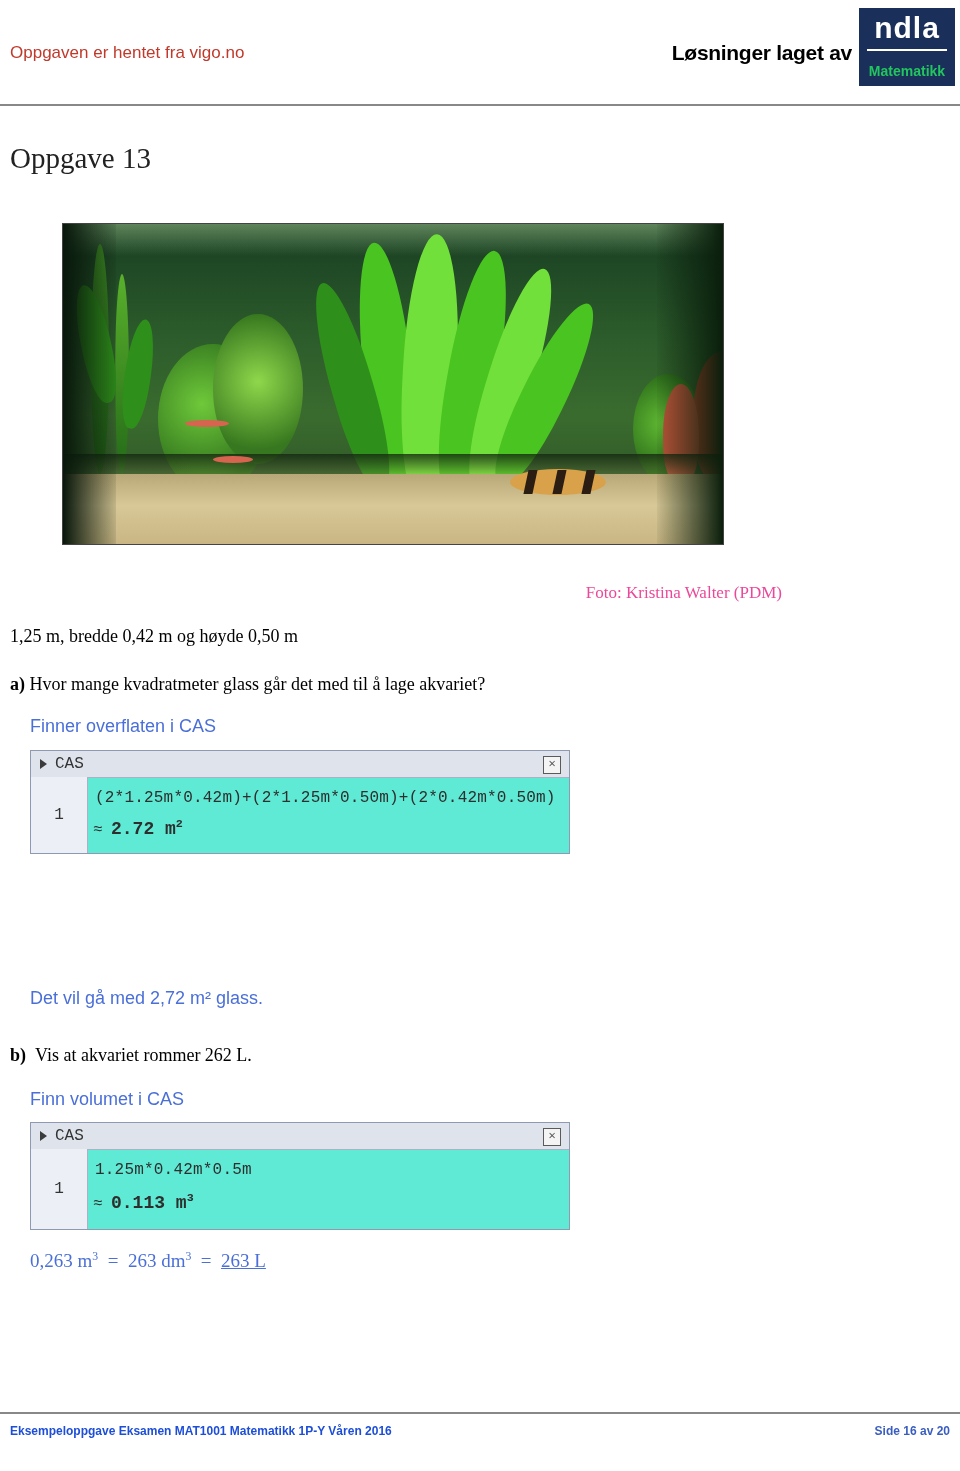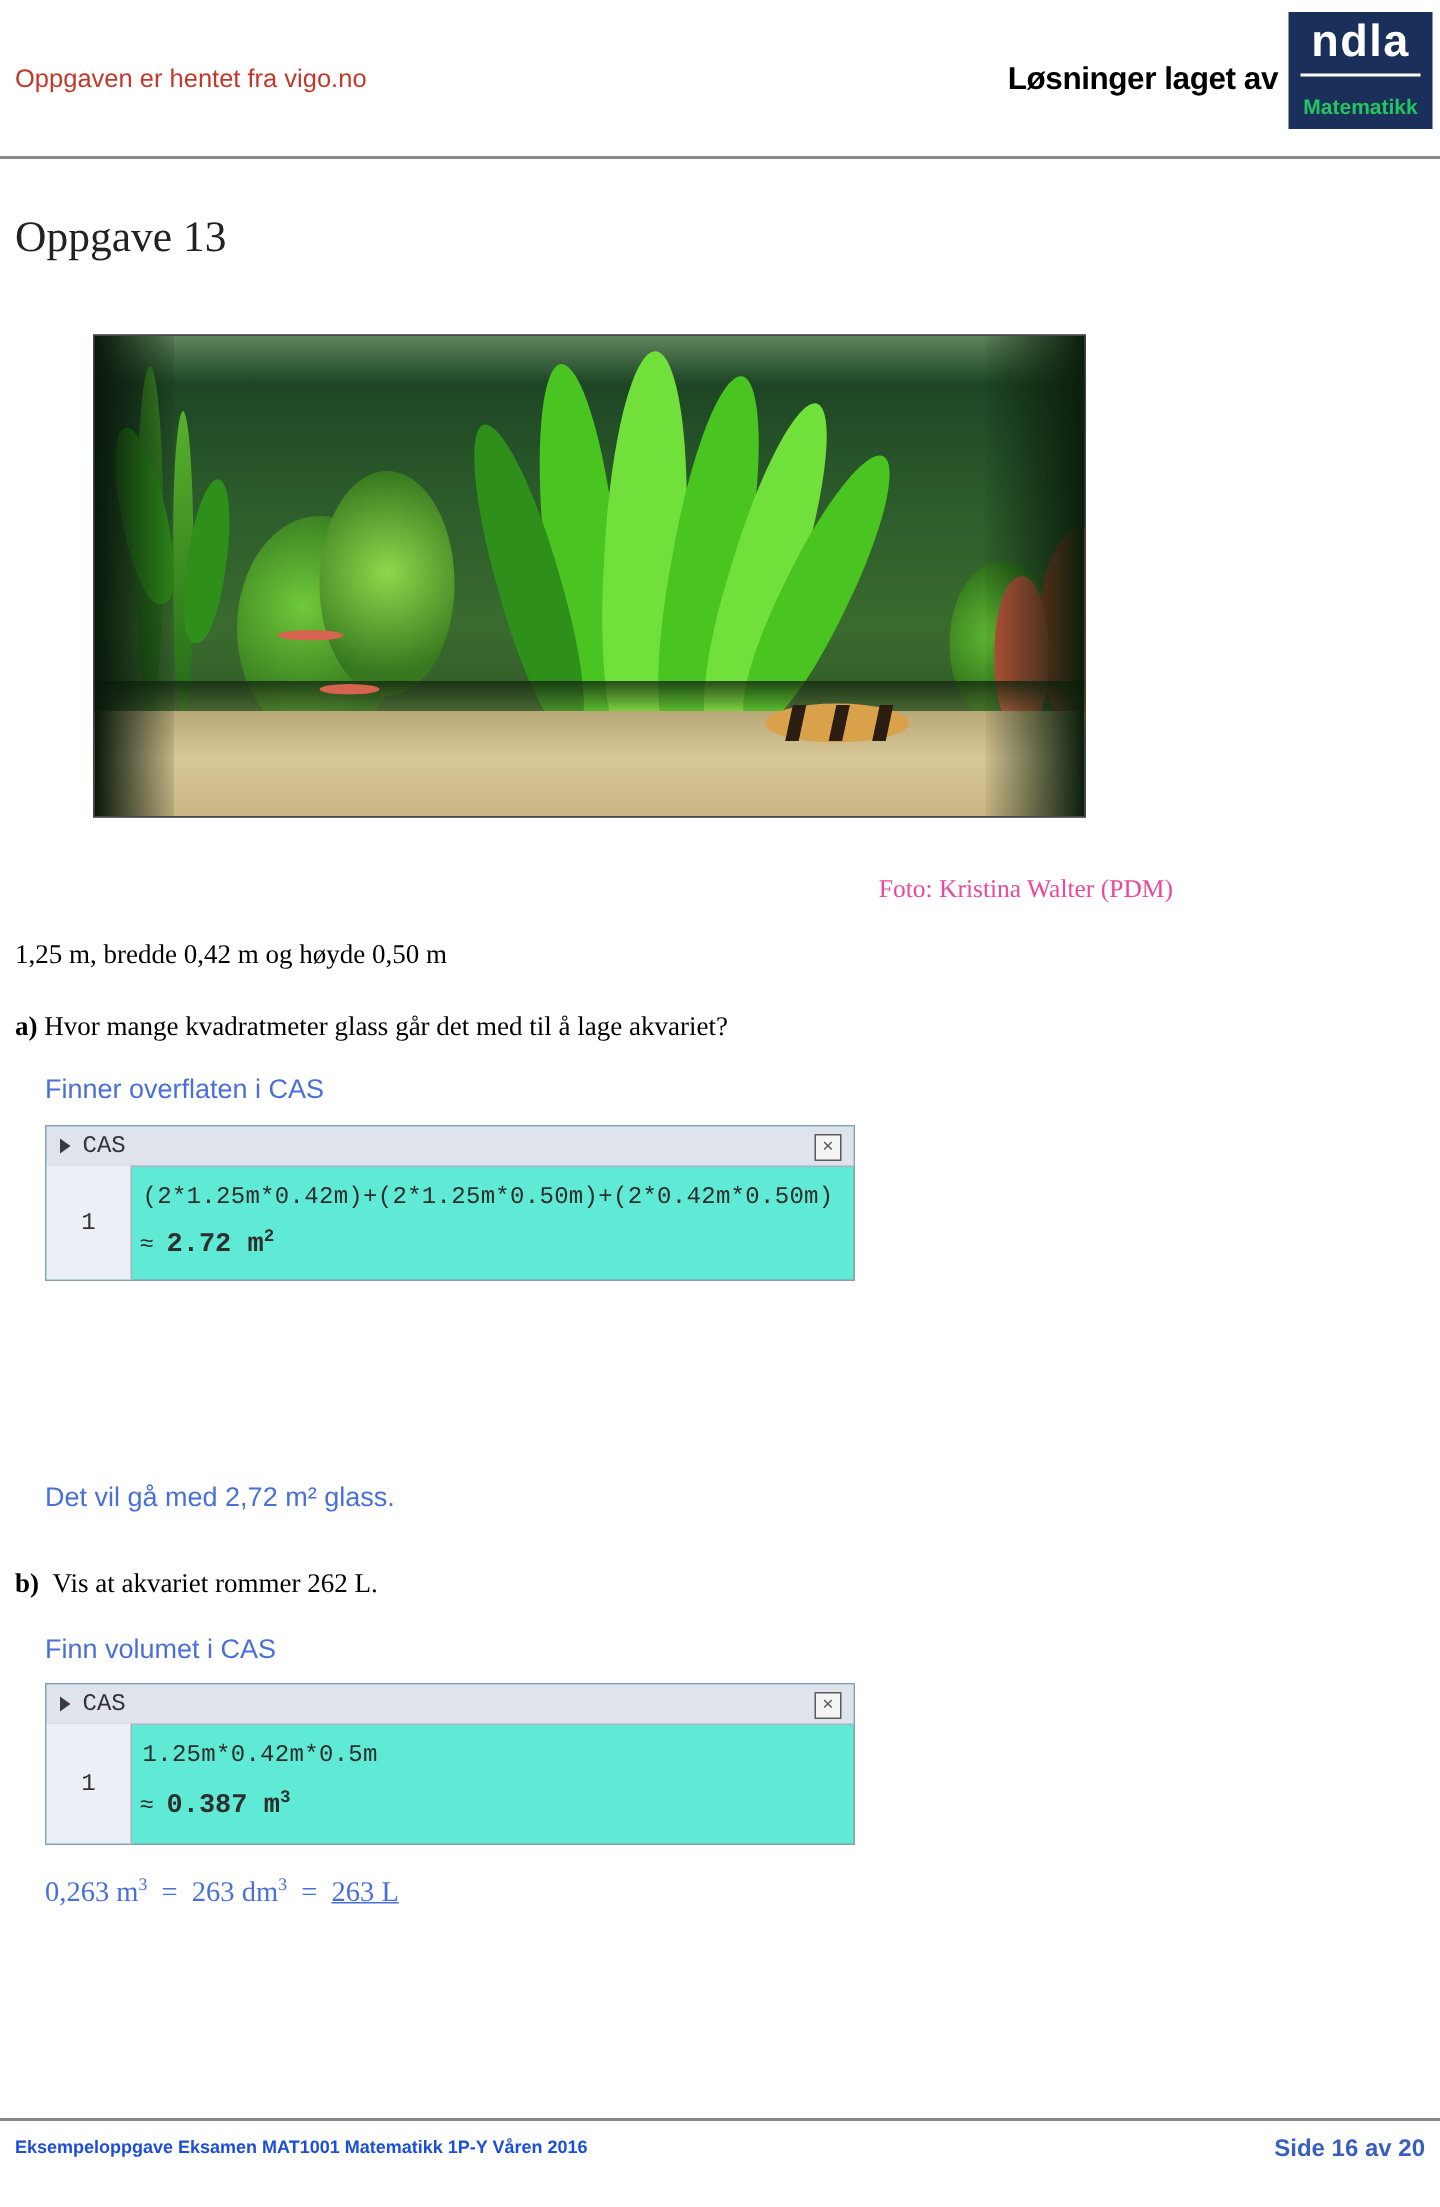--- a/index.html
+++ b/index.html
@@ -324,21 +324,21 @@
     top: 1424px;
     font-size: 12px;
     font-weight: bold;
     color: #1d4ed8;
     font-family: "Liberation Sans", sans-serif;
   }
   .footer-right {
     position: absolute;
     right: 10px;
     top: 1424px;
-    font-size: 16px;
+    font-size: 12px;
     font-weight: bold;
     color: #3a5ec0;
     font-family: "Liberation Sans", sans-serif;
   }
 </style>
 </head>
 <body>
 
 <div class="header">
   <div class="header-left">Oppgaven er hentet fra vigo.no</div>
@@ -438,21 +438,21 @@
       <div class="cas-tri"></div>
       <div class="cas-label">CAS</div>
       <div class="cas-close">✕</div>
     </div>
     <div class="cas-rownum">
       <span>1</span>
     </div>
     <div class="cas-input" style="top:38px;">1.25m*0.42m*0.5m</div>
     <div class="cas-approx" style="top:72px;">≈</div>
     <div class="cas-output" style="top:68px;">
-      <span>0.387 m</span><sup class="m">3</sup>
+      <span>0.113 m</span><sup class="m">3</sup>
     </div>
   </div>
 
   <div class="final-line">
     0,263 m<sup>3</sup> &nbsp;=&nbsp; 263 dm<sup>3</sup> &nbsp;=&nbsp; <span class="u">263 L</span>
   </div>
 
 </div>
 
 <div class="footer-rule"></div>

